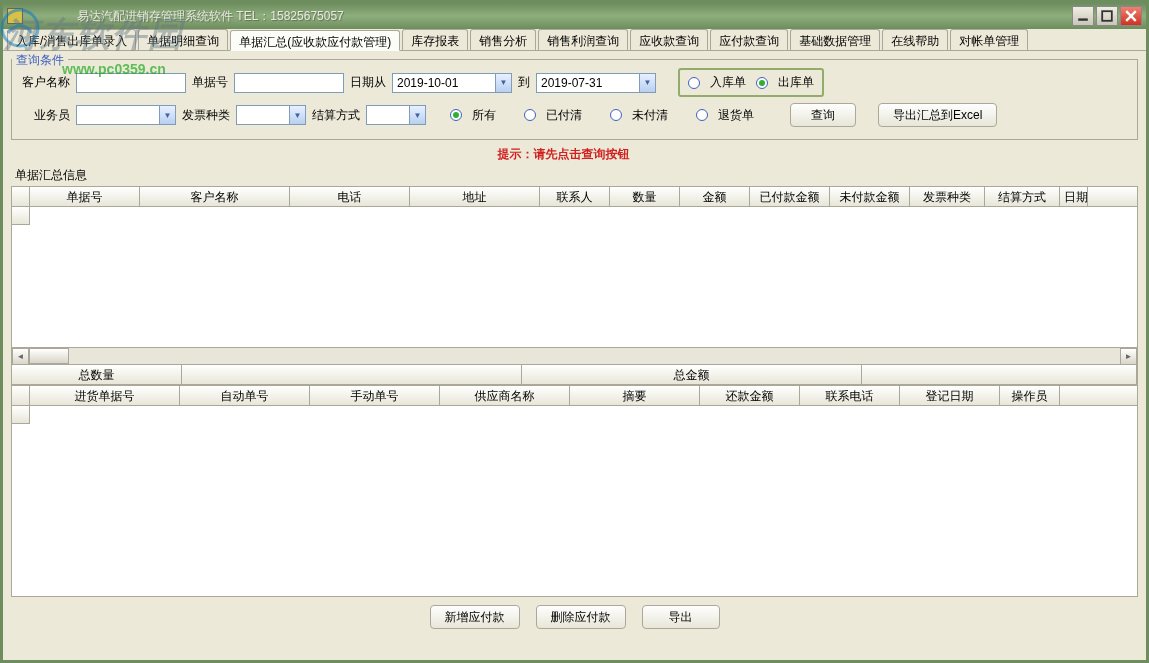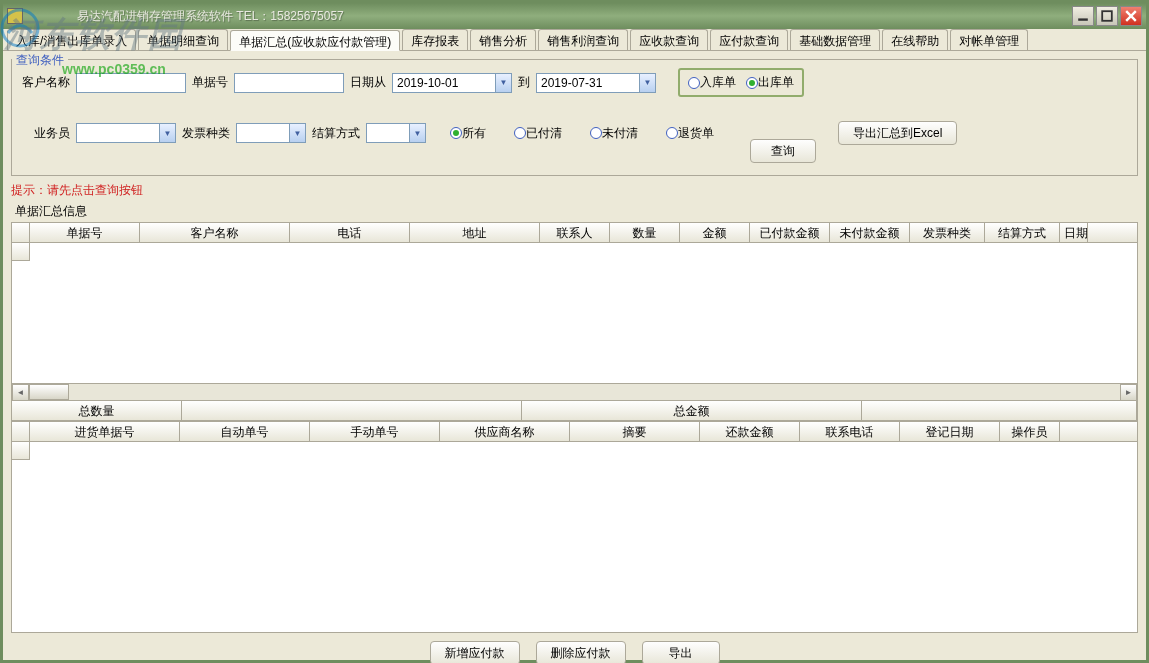--- a/index.html
+++ b/index.html
@@ -26,30 +26,30 @@
     .fieldset { border: 1px solid #aca899; padding: 8px 10px 6px; margin-bottom: 6px; position: relative; }
     .fieldset-title { position: absolute; top: -8px; left: 0; background: #ece9d8; padding: 0 4px; color: #4060c0; }
     
     .row { display: flex; align-items: center; gap: 6px; margin-bottom: 6px; min-height: 22px; }
     .label { color: #000; white-space: nowrap; }
     .textinput { height: 20px; border: 1px solid #7f9db9; background: #fff; padding: 0 3px; }
     .combo { height: 20px; border: 1px solid #7f9db9; background: #fff; display: flex; }
     .combo .txt { flex: 1; }
     .combo .arrow { width: 16px; background: linear-gradient(#e8f0ff, #b8d0f0); border-left: 1px solid #7f9db9; display: flex; align-items: center; justify-content: center; color: #4060a0; font-size: 8px; }
     
-    .radio-wrap { display: inline-flex; align-items: center; gap: 0; cursor: pointer; }
+    .radio-wrap { display: inline-flex; align-items: center; gap: 10px; cursor: pointer; }
     .radio { width: 12px; height: 12px; border-radius: 50%; border: 1px solid #4060c0; background: #fff; display: flex; align-items: center; justify-content: center; }
     .radio.sel::after { content: ''; width: 6px; height: 6px; border-radius: 50%; background: #30b030; }
     
     .btn { height: 24px; padding: 0 14px; border: 1px solid #aca899; border-radius: 4px; background: linear-gradient(#fefefe, #e8e6d8); cursor: pointer; color: #000; display: inline-flex; align-items: center; }
-    .btn.main { padding: 8px 20px; margin-top: 36px; }
+    .btn.main { padding: 8px 20px; }
     
     .box1 { border: 2px solid #91ac6c; border-radius: 3px; padding: 4px 8px; display: flex; align-items: center; gap: 10px; }
     
-    .hint { color: #d02020; font-weight: normal; text-align: left; margin: 2px 22px 2px 0; }
+    .hint { color: #d02020; font-weight: bold; text-align: center; margin: 2px 22px 2px 0; }
     
     .section-title { color: #000; margin: 4px 0 2px 4px; }
     
     .grid-container { border: 1px solid #aca899; background: #fff; position: relative; }
     .grid-header { display: flex; background: linear-gradient(#fff, #e8e6d8); border-bottom: 1px solid #aca899; height: 20px; }
     .grid-header .cell { border-right: 1px solid #aca899; text-align: center; padding: 2px 4px; overflow: hidden; white-space: nowrap; color: #000; }
     .grid-header .rownum { width: 18px; background: linear-gradient(#fff, #e8e6d8); border-right: 1px solid #aca899; }
     .grid-body { height: 140px; background: #fff; overflow: hidden; }
     .grid-row { display: flex; height: 18px; }
     .grid-row .rownum { width: 18px; background: linear-gradient(#fff, #e8e6d8); border-right: 1px solid #aca899; border-bottom: 1px solid #aca899; }

